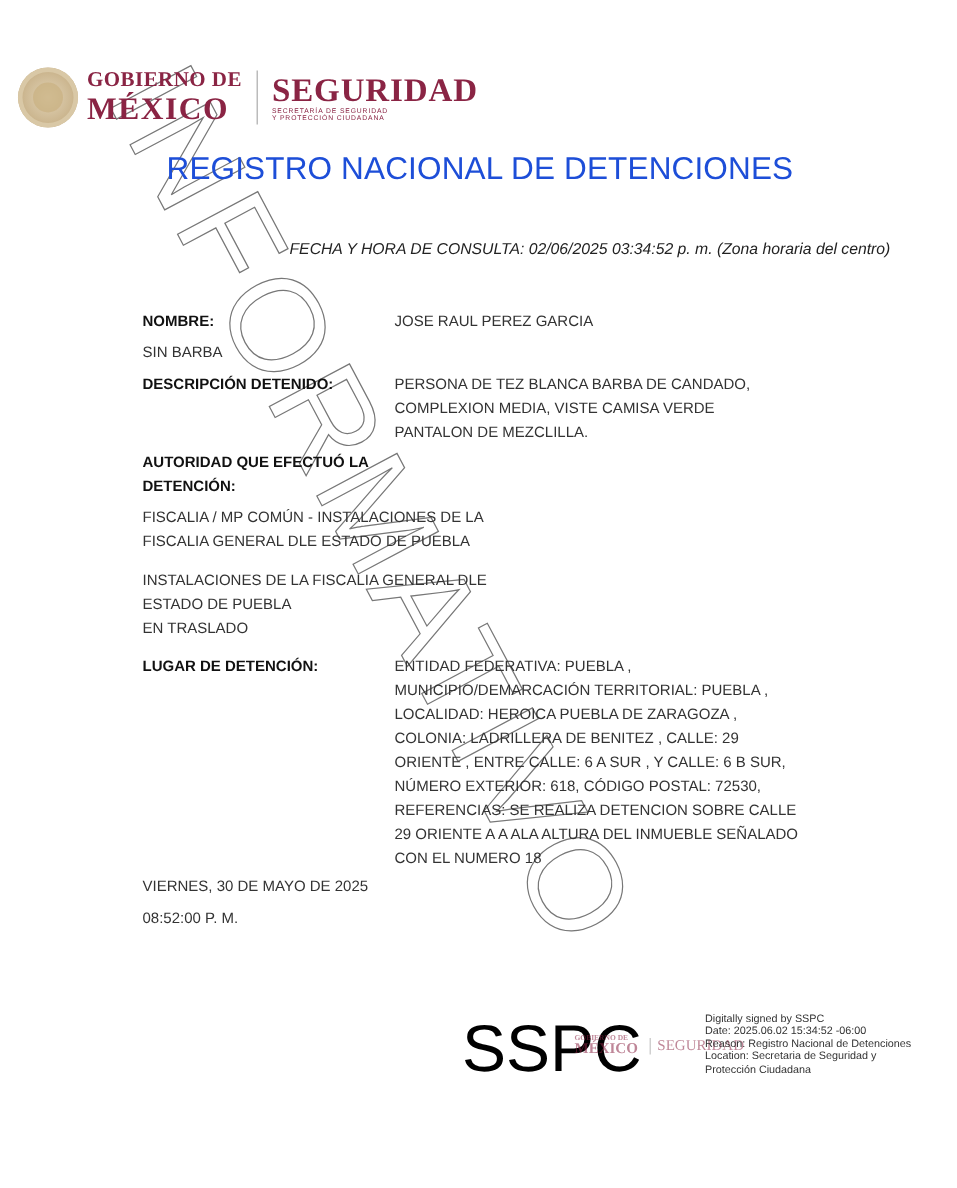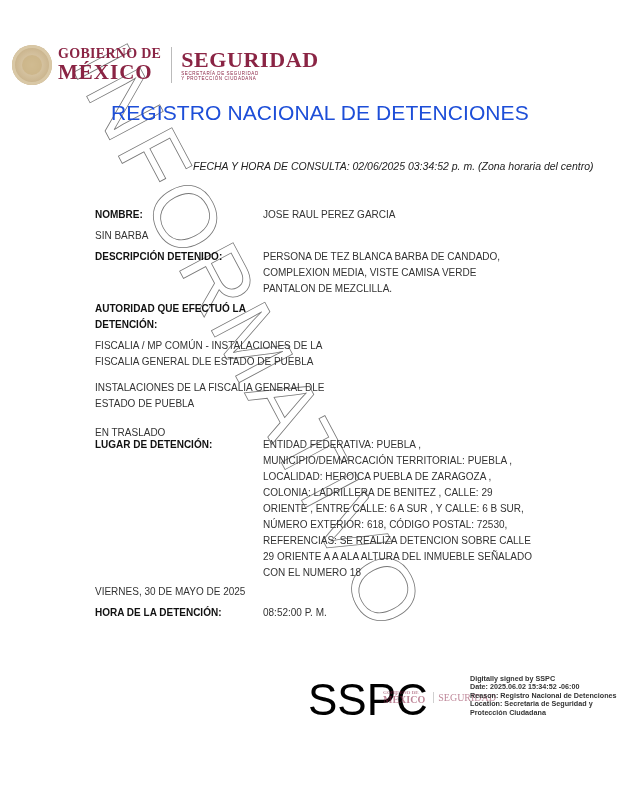--- a/index.html
+++ b/index.html
@@ -18,21 +18,21 @@
   .consulta { position: absolute; left: 193px; top: 160px; font-size: 10.5px; color: #222; font-style: italic; }
   .row { position: absolute; left: 95px; font-size: 10px; line-height: 16px; display: flex; }
   .row .lbl { width: 168px; font-weight: bold; color: #111; }
   .row .val { width: 270px; color: #333; }
   .sig { position: absolute; left: 308px; top: 678px; display: flex; align-items: center; }
   .sspc { font-size: 44px; color: #000; letter-spacing: 0px; line-height: 1; }
   .sigwm { position: absolute; left: 383px; top: 690px; display: flex; align-items: center; opacity: .55; }
   .sigwm .a { font-family: "Liberation Serif", serif; font-weight: bold; color: #8a2444; font-size: 10px; line-height: 1; }
   .sigwm .a small { font-size: 5px; display: block; }
   .sigwm .b { font-family: "Liberation Serif", serif; color: #8a2444; font-size: 10px; margin-left: 8px; border-left: 1px solid #aaa; padding-left: 4px; }
-  .siginfo { position: absolute; left: 470px; top: 675px; font-size: 7.2px; line-height: 8.4px; color: #333; font-weight: bold; }
+  .siginfo { position: absolute; left: 470px; top: 675px; font-size: 7.2px; line-height: 8.4px; color: #333; }
   .wm { position: absolute; left: 0; top: 0; width: 638px; height: 792px; pointer-events: none; }
   .wm text { font-family: "Liberation Sans", sans-serif; font-size: 88px; fill: none; stroke: #777; stroke-width: 0.8; letter-spacing: 4px; }
 </style>
 </head>
 <body>
 
 <svg class="wm" viewBox="0 0 638 792">
   <text x="0" y="0" transform="translate(70,65) rotate(62)">INFORMATIVO</text>
 </svg>
 
@@ -66,32 +66,31 @@
 </div>
 <div class="row" style="top:301px">
   <div class="lbl" style="width:158px;margin-right:10px">AUTORIDAD QUE EFECTUÓ LA DETENCIÓN:</div>
 </div>
 <div class="row" style="top:338px">
   <div class="val" style="width:250px">FISCALIA / MP COMÚN - INSTALACIONES DE LA FISCALIA GENERAL DLE ESTADO DE PUEBLA</div>
 </div>
 <div class="row" style="top:380px">
   <div class="val" style="width:258px">
     <div>INSTALACIONES DE LA FISCALIA GENERAL DLE ESTADO DE PUEBLA</div>
-    <div style="margin-top:13px">EN TRASLADO</div>
+    <div style="margin-top:0">EN TRASLADO</div>
   </div>
 </div>
 <div class="row" style="top:437px">
   <div class="lbl">LUGAR DE DETENCIÓN:</div>
   <div class="val" style="width:272px">ENTIDAD FEDERATIVA: PUEBLA , MUNICIPIO/DEMARCACIÓN TERRITORIAL: PUEBLA , LOCALIDAD: HEROICA PUEBLA DE ZARAGOZA , COLONIA: LADRILLERA DE BENITEZ , CALLE: 29 ORIENTE , ENTRE CALLE: 6 A SUR , Y CALLE: 6 B SUR, NÚMERO EXTERIOR: 618, CÓDIGO POSTAL: 72530, REFERENCIAS: SE REALIZA DETENCION SOBRE CALLE 29 ORIENTE A A ALA ALTURA DEL INMUEBLE SEÑALADO CON EL NUMERO 18</div>
 </div>
 <div class="row" style="top:584px">
   <div class="val">VIERNES, 30 DE MAYO DE 2025</div>
 </div>
 <div class="row" style="top:605px">
-  <div class="lbl">HORA DE LA DETENCIÓN:</div>
   <div class="val">08:52:00 P. M.</div>
 </div>
 
 <div class="sig">
   <span class="sspc">SSPC</span>
 </div>
 <div class="sigwm">
   <div class="a">
     <small>GOBIERNO DE</small>
     <span>MÉXICO</span>

